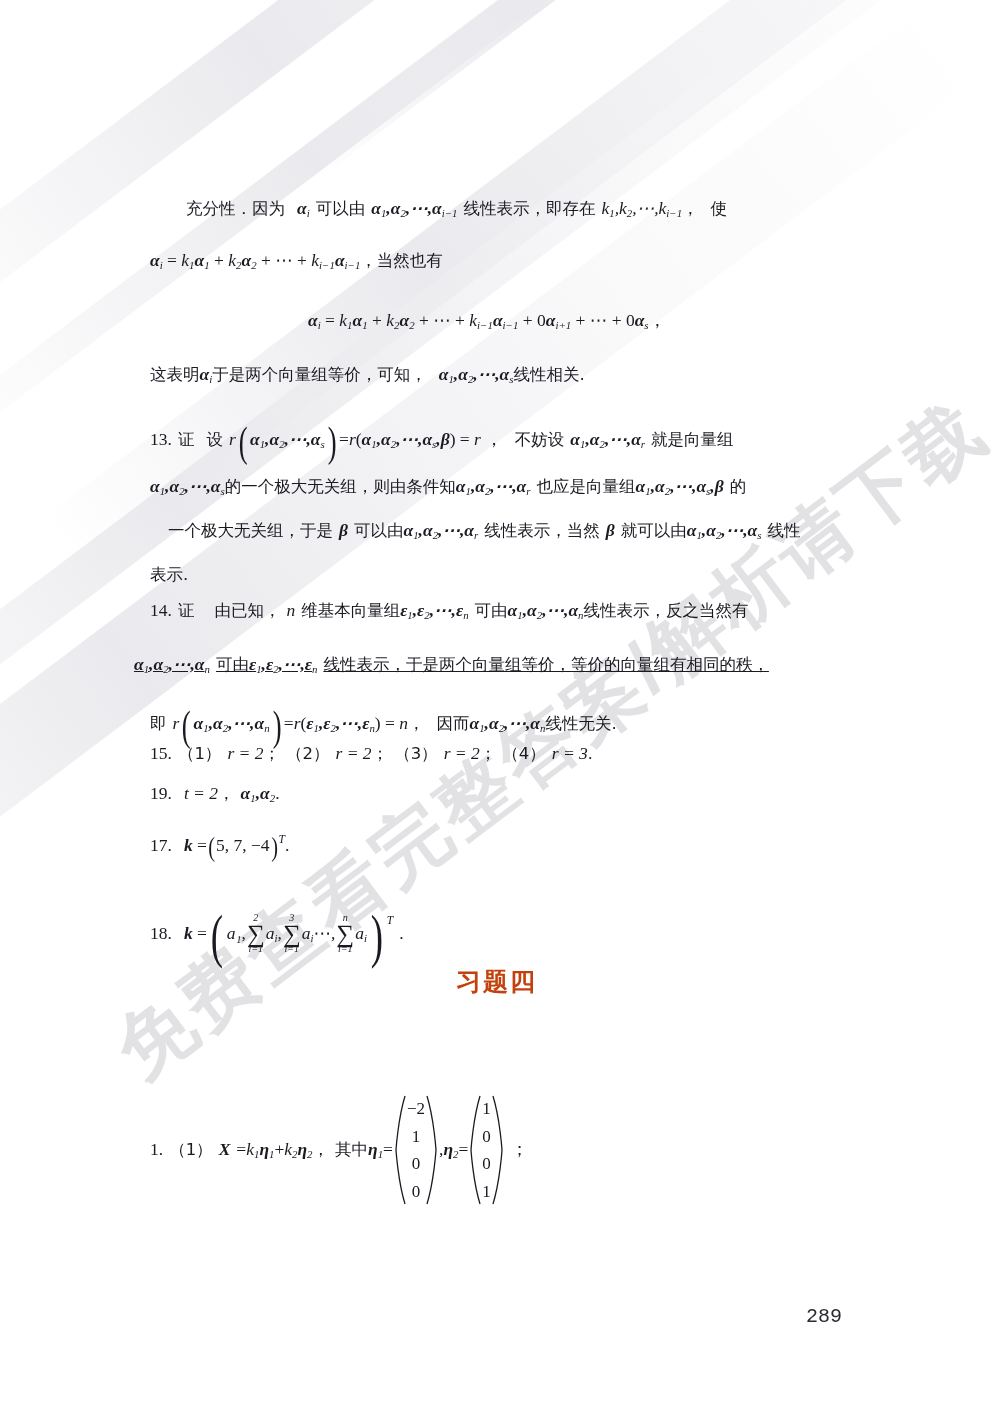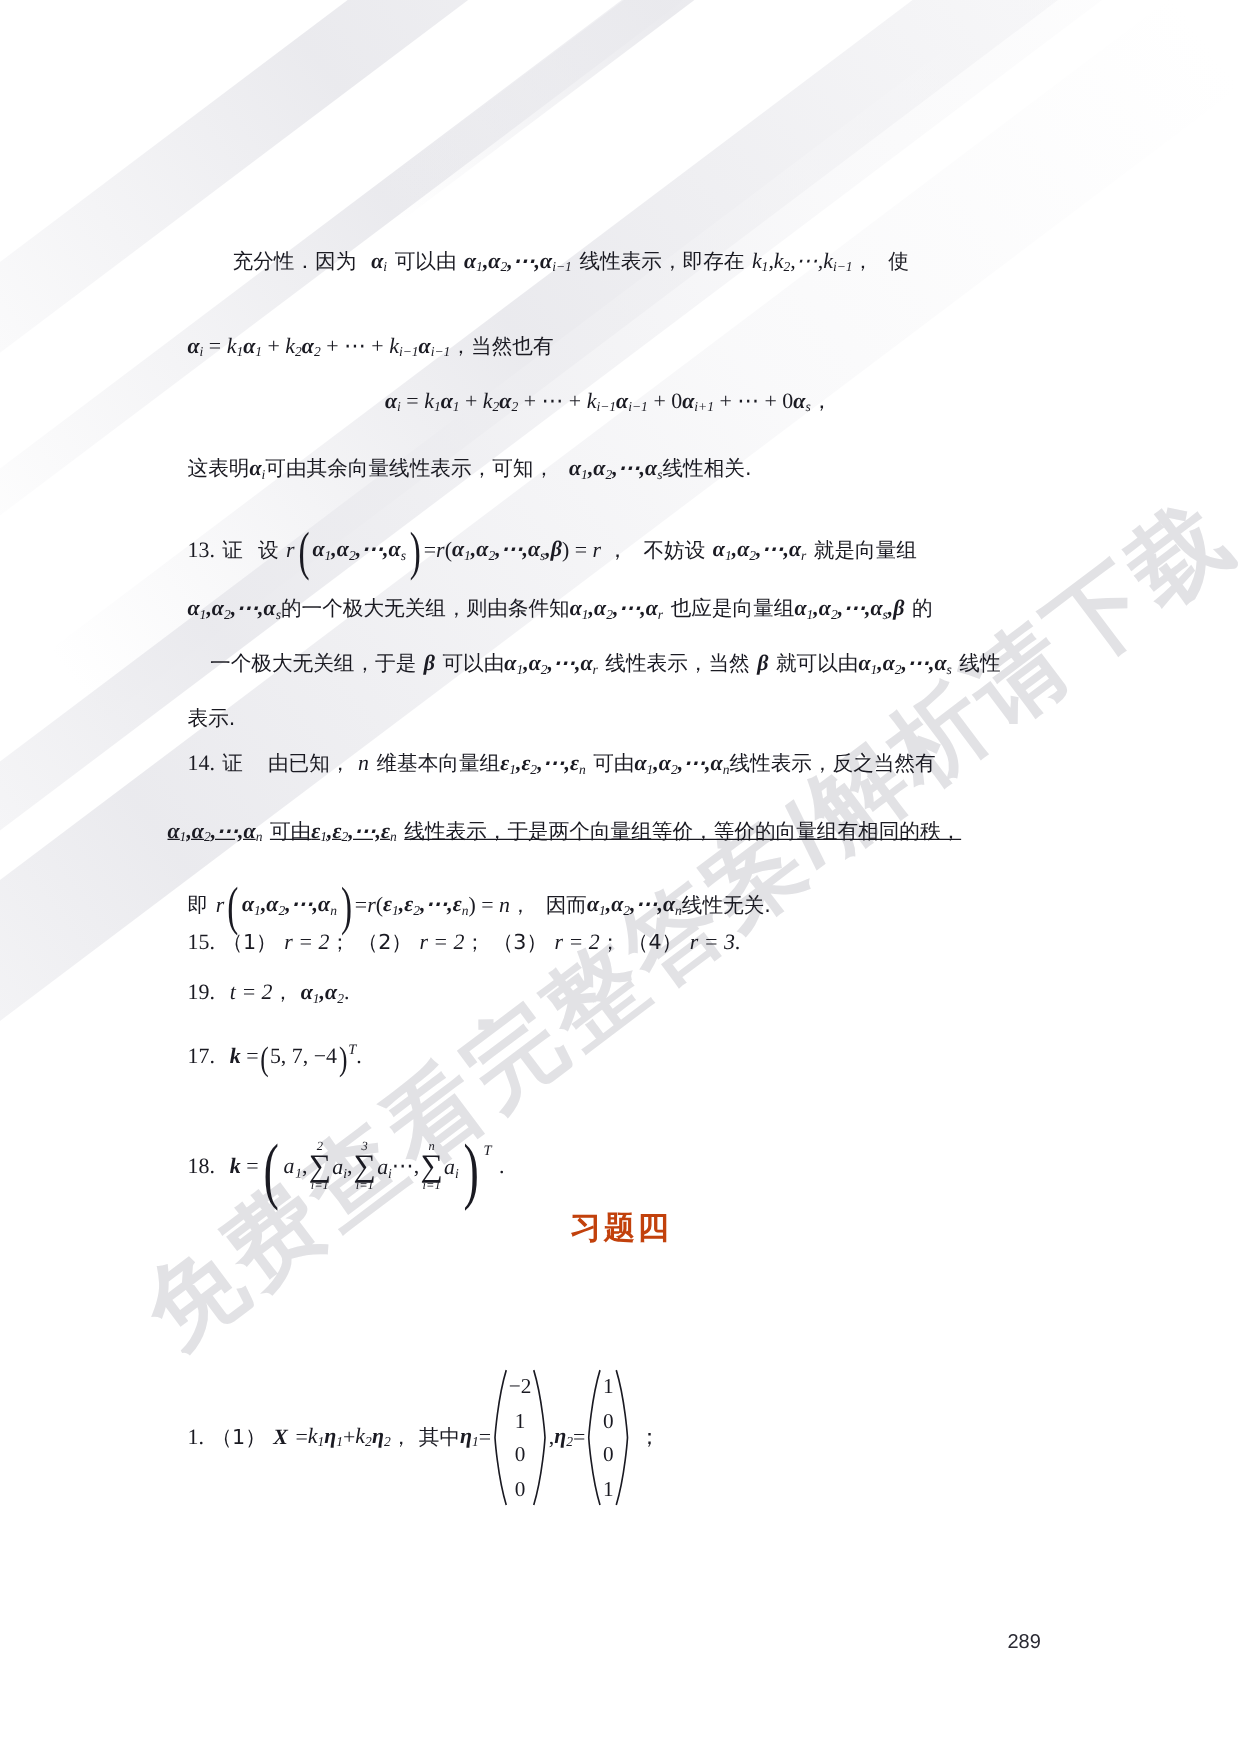--- a/index.html
+++ b/index.html
@@ -72,22 +72,22 @@
     text-align: center;
     font-family: "DejaVu Sans", "Liberation Sans", sans-serif;
     font-weight: bold;
     font-size: 25px;
     letter-spacing: 2px;
     color: #c2410c;
   }
 
   .pagenum {
     position: absolute;
-    font-family: Liberation Sans, sans-serif;
-    font-size: 16px;
+    font-family: Liberation Mono, monospace;
+    font-size: 20px;
     color: #2a2a33;
   }
 
   
   .matrix {
     display: inline-block;
     position: relative;
     vertical-align: middle;
     padding: 0 13px;
     margin: 0 1px;
@@ -161,30 +161,30 @@
     <div class="wm-streak" style="left:300px; top:150px; width:900px; height:34px; transform: rotate(-37deg);"></div>
     <div class="wm-text" style="left:95px; top:1020px; font-size:76px; transform: rotate(-37deg); transform-origin: 0 0;">免费查看完整答案/解析请下载 APP</div>
   </div>
 
   <div class="content">
 
     <div class="line" style="left:186px; top:200px;">
       <span class="cn">充分性．因为</span><span class="sp2"></span><span class="bvec">α<sub>i</sub></span><span class="sp"></span><span class="cn">可以由</span><span class="sp"></span><span class="bvec">α<sub>1</sub>,α<sub>2</sub>,⋯,α<sub>i−1</sub></span><span class="sp"></span><span class="cn">线性表示，即存在</span><span class="sp"></span><span class="mi">k<sub>1</sub>,k<sub>2</sub>,⋯,k<sub>i−1</sub></span><span class="cn">，</span><span class="sp2"></span><span class="cn">使</span>
     </div>
 
-    <div class="line" style="left:150px; top:268px;">
+    <div class="line" style="left:150px; top:252px;">
       <span class="bvec">α<sub>i</sub></span> <span class="num">=</span> <span class="mi">k<sub>1</sub></span><span class="bvec">α<sub>1</sub></span> <span class="num">+</span> <span class="mi">k<sub>2</sub></span><span class="bvec">α<sub>2</sub></span> <span class="num">+ ⋯ +</span> <span class="mi">k<sub>i−1</sub></span><span class="bvec">α<sub>i−1</sub></span><span class="cn">，当然也有</span>
     </div>
 
     <div class="line" style="left:308px; top:312px;">
       <span class="bvec">α<sub>i</sub></span> <span class="num">=</span> <span class="mi">k<sub>1</sub></span><span class="bvec">α<sub>1</sub></span> <span class="num">+</span> <span class="mi">k<sub>2</sub></span><span class="bvec">α<sub>2</sub></span> <span class="num">+ ⋯ +</span> <span class="mi">k<sub>i−1</sub></span><span class="bvec">α<sub>i−1</sub></span> <span class="num">+ 0</span><span class="bvec">α<sub>i+1</sub></span> <span class="num">+ ⋯ + 0</span><span class="bvec">α<sub>s</sub></span><span class="num">，</span>
     </div>
 
     <div class="line" style="left:150px; top:366px;">
-      <span class="cn">这表明</span><span class="bvec">α<sub>i</sub></span><span class="cn">可由其余向量线性表示，可知，</span><span class="sp2"></span><span class="bvec">α<sub>1</sub>,α<sub>2</sub>,⋯,α<sub>s</sub></span><span class="cn">线性相关.</span>
+      <span class="cn">这表明</span><span class="bvec">α<sub>i</sub></span><span class="cn">于是两个向量组等价，可知，</span><span class="sp2"></span><span class="bvec">α<sub>1</sub>,α<sub>2</sub>,⋯,α<sub>s</sub></span><span class="cn">线性相关.</span>
     </div>
 
     <div class="line" style="left:150px; top:420px;">
       <span class="num">13.</span><span class="sp"></span><span class="cn">证</span><span class="sp2"></span><span class="cn">设</span><span class="sp"></span><span class="mi">r</span><span class="bigparen">(</span><span class="bvec">α<sub>1</sub>,α<sub>2</sub>,⋯,α<sub>s</sub></span><span class="bigparen">)</span><span class="num">=</span><span class="mi">r</span><span class="num">(</span><span class="bvec">α<sub>1</sub>,α<sub>2</sub>,⋯,α<sub>s</sub>,β</span><span class="num">)</span> <span class="num">=</span> <span class="mi">r</span> <span class="num">，</span><span class="sp2"></span><span class="cn">不妨设</span><span class="sp"></span><span class="bvec">α<sub>1</sub>,α<sub>2</sub>,⋯,α<sub>r</sub></span><span class="sp"></span><span class="cn">就是向量组</span>
     </div>
 
     <div class="line" style="left:150px; top:478px;">
       <span class="bvec">α<sub>1</sub>,α<sub>2</sub>,⋯,α<sub>s</sub></span><span class="cn">的一个极大无关组，则由条件知</span><span class="bvec">α<sub>1</sub>,α<sub>2</sub>,⋯,α<sub>r</sub></span><span class="sp"></span><span class="cn">也应是向量组</span><span class="bvec">α<sub>1</sub>,α<sub>2</sub>,⋯,α<sub>s</sub>,β</span><span class="sp"></span><span class="cn">的</span>
     </div>
 

